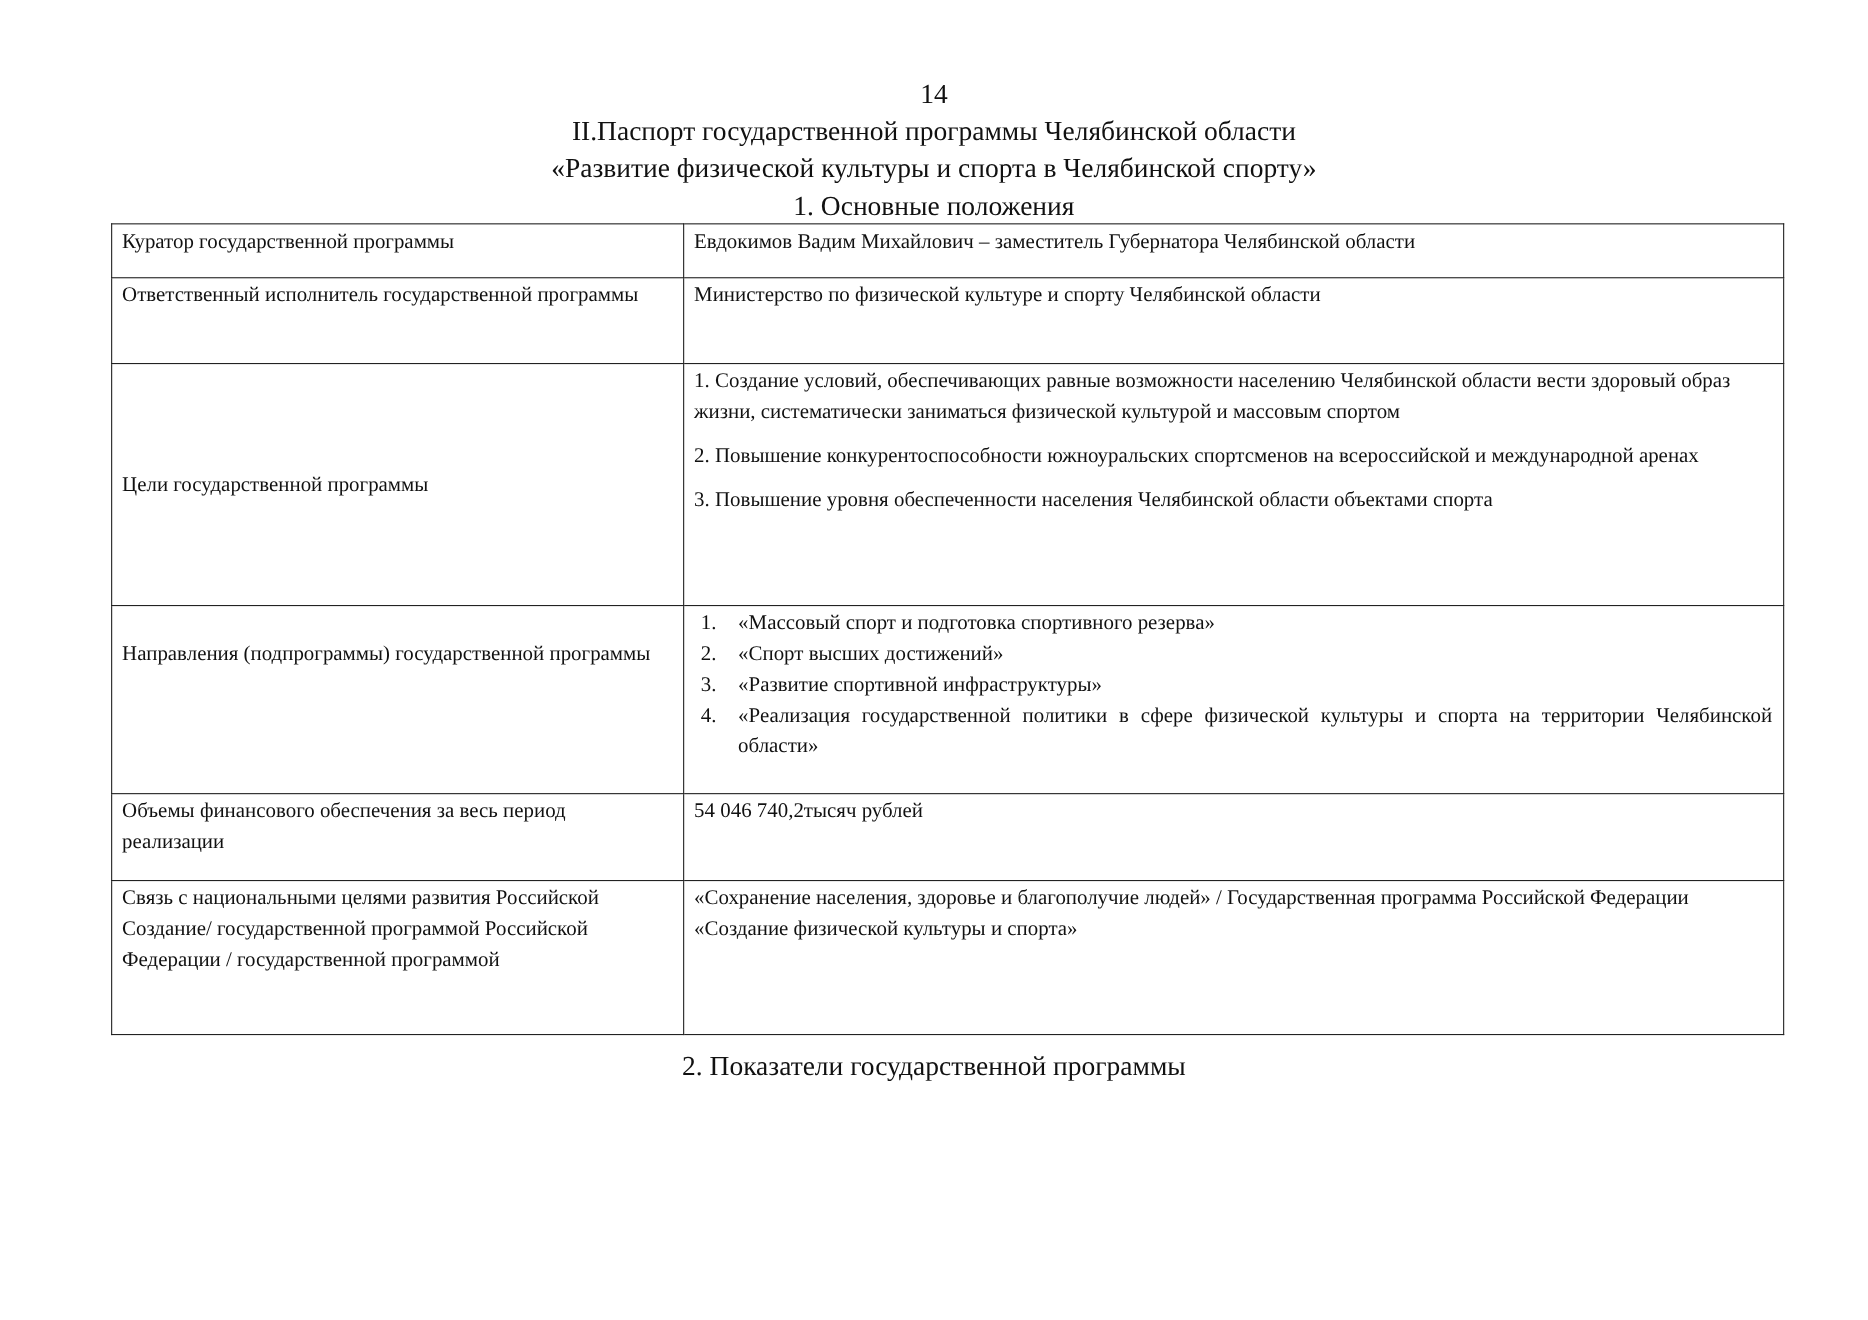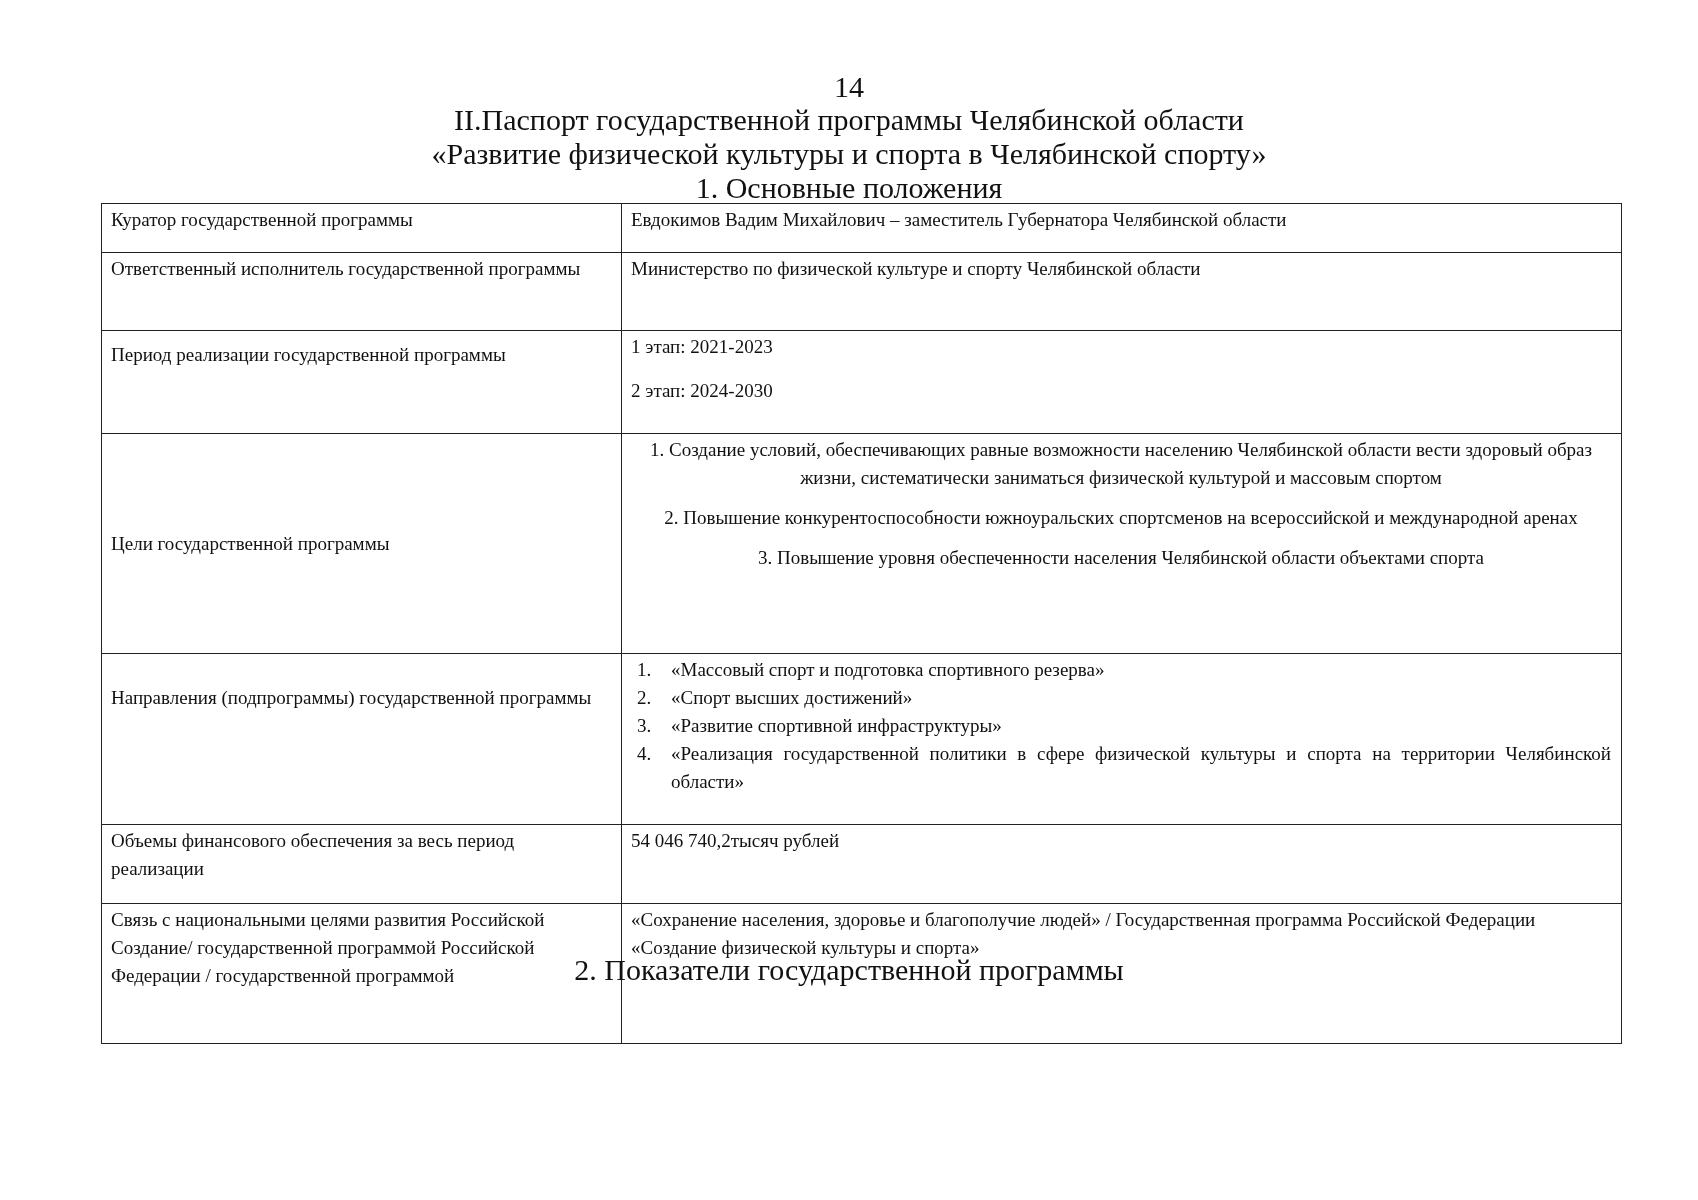--- a/index.html
+++ b/index.html
@@ -2,21 +2,21 @@
 <html><head>
 <meta charset="utf-8">
 <style>
   html, body { margin: 0; padding: 0; background: #ffffff; }
   body {
     width: 1698px; height: 1200px; position: relative; overflow: hidden;
     font-family: "Liberation Serif", "DejaVu Serif", serif; color: #111;
   }
   .center-line {
     position: absolute; left: 0; width: 1698px; text-align: center;
-    font-size: 30px; line-height: 30px; white-space: nowrap;
+    font-size: 25px; line-height: 30px; white-space: nowrap;
   }
   #page-number { top: 72px; }
   #title-1 { top: 105px; }
   #title-2 { top: 139px; }
   #section-1 { top: 173px; }
   #section-2 { top: 955px; }
 
   table.passport {
     position: absolute; left: 101px; top: 203px; width: 1502px;
     border-collapse: collapse; table-layout: fixed;
@@ -32,21 +32,21 @@
   .r3 td { height: 90px; }
   .r4 td { height: 215px; }
   .r5 td { height: 138px; }
   .r6 td { height: 74px; }
   .r7 td { height: 135px; }
   .vmid { vertical-align: middle !important; }
   .r3 .left { padding-top: 10px; }
   .r3 .right p { margin: 0 0 16px 0; }
   .r4 .right p { margin: 0 0 12px 0; }
   .r4 .right p:last-child { margin-bottom: 0; }
-  .r4 .right { padding-top: 2px; text-align: center; }
+  .r4 .right { padding-top: 2px; }
   ol.dir { margin: 0; padding: 0; list-style: none; }
   ol.dir li { display: flex; line-height: 28px; }
   ol.dir .num { width: 40px; flex: 0 0 40px; padding-left: 6px; box-sizing: border-box; }
   ol.dir .txt { flex: 1; text-align: justify; text-align-last: left; font-family: Liberation Serif, serif; }
   .r5 .left { padding-top: 30px; }
 </style>
 </head>
 <body>
 
 <div id="page-number" class="center-line">14</div>
@@ -56,27 +56,20 @@
 
 <table class="passport">
   <tbody>
       <tr class="r1">
     <td class="left">Куратор государственной программы</td>
     <td class="right">Евдокимов Вадим Михайлович – заместитель Губернатора Челябинской области</td>
   </tr>
   <tr class="r2">
     <td class="left">Ответственный исполнитель государственной программы</td>
     <td class="right">Министерство по физической культуре и спорту Челябинской области</td>
-  </tr>
-  <tr class="r3">
-    <td class="left">Период реализации государственной программы</td>
-    <td class="right">
-      <p>1 этап: 2021-2023</p>
-      <p>2 этап: 2024-2030</p>
-    </td>
   </tr>
   <tr class="r4">
     <td class="left vmid">Цели государственной программы</td>
     <td class="right">
       <p>1. Создание условий, обеспечивающих равные возможности населению Челябинской области вести здоровый образ жизни, систематически заниматься физической культурой и массовым спортом</p>
       <p>2. Повышение конкурентоспособности южноуральских спортсменов на всероссийской и международной аренах</p>
       <p>3. Повышение уровня обеспеченности населения Челябинской области объектами спорта</p>
     </td>
   </tr>
   <tr class="r5">

